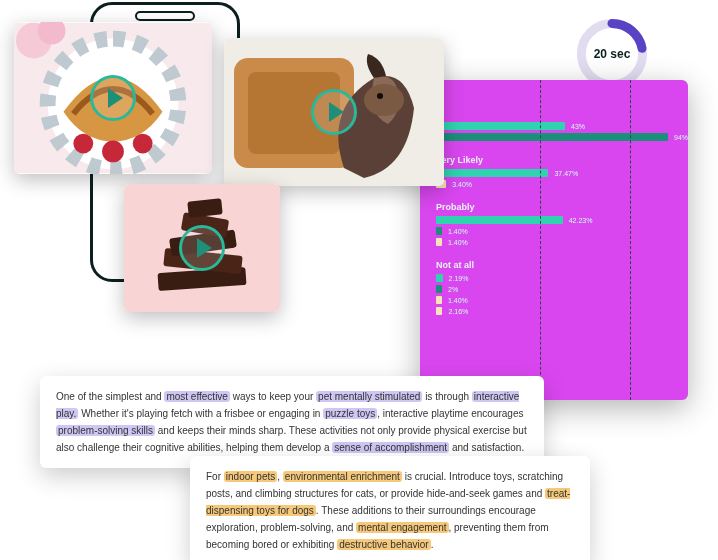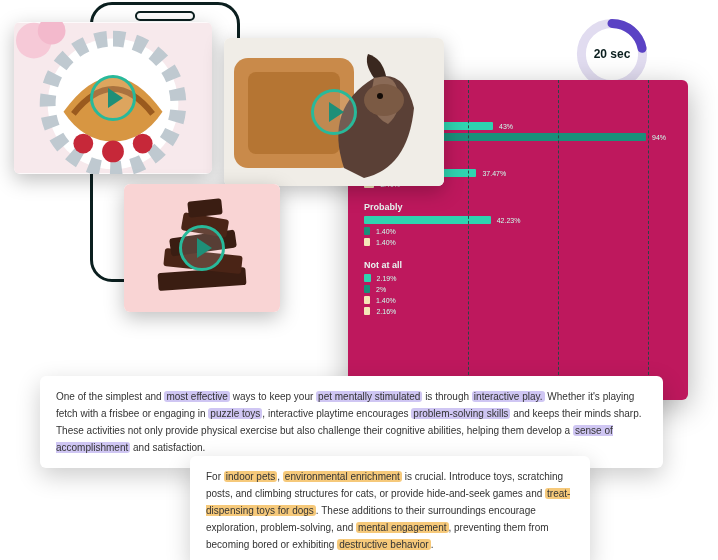--- a/index.html
+++ b/index.html
@@ -4,21 +4,21 @@
 <style>
   * { box-sizing: border-box; margin: 0; padding: 0; }
   html, body { width: 718px; height: 560px; overflow: hidden; font-family: -apple-system, Helvetica, Arial, sans-serif; background: #fff; }
   .stage { position: relative; width: 718px; height: 560px; }
 
   
   .phone { position: absolute; left: 90px; top: 2px; width: 150px; height: 280px; border: 3px solid #0b1f1f; border-radius: 22px; }
   .phone .notch { position: absolute; top: 6px; left: 50%; transform: translateX(-50%); width: 60px; height: 10px; border: 2px solid #0b1f1f; border-radius: 6px; background:#fff; }
 
   
-  .dash { position: absolute; right: 30px; top: 80px; width: 340px; height: 320px; background: #be185d; border-radius: 6px; box-shadow: 0 8px 30px rgba(0,0,0,.3); color:#e8f5f1; padding: 36px 0 0 16px; overflow:hidden; }
+  .dash { position: absolute; right: 30px; top: 80px; width: 268px; height: 320px; background: #d946ef; border-radius: 6px; box-shadow: 0 8px 30px rgba(0,0,0,.3); color:#e8f5f1; padding: 36px 0 0 16px; overflow:hidden; }
   .gridline { position:absolute; top:0; bottom:0; border-left:1px dashed #2a4646; }
   .group { margin: 6px 0 14px 0; }
   .glabel { font-size: 9px; font-weight:600; margin-bottom:4px; }
   .bar-row { display:flex; align-items:center; margin: 3px 0; }
   .bar { height: 8px; border-radius:1px; }
   .bar.teal { background:#2fd3b0; }
   .bar.sea  { background:#1a8f7a; }
   .bar.cream{ background:#f5e6b8; }
   .bval { font-size:7px; color:#cfe; margin-left:6px; white-space:nowrap; }
 
@@ -34,21 +34,21 @@
   .card svg.scene { display:block; width:100%; height:100%; }
   .play { position:absolute; left:50%; top:50%; transform:translate(-50%,-50%); width:46px; height:46px; border:3px solid #28b99a; border-radius:50%; display:flex; align-items:center; justify-content:center; background: rgba(255,255,255,.15); }
   .play .tri { width:0;height:0;border-left:15px solid #1f8f78;border-top:10px solid transparent;border-bottom:10px solid transparent; margin-left:4px; }
 
   .croissant { left:14px; top:22px; width:198px; height:152px; }
   .dog { left:224px; top:38px; width:220px; height:148px; }
   .choco { left:124px; top:184px; width:156px; height:128px; }
 
   
   .snippet { position:absolute; background:#fff; border-radius:6px; box-shadow:0 8px 24px rgba(0,0,0,.2); padding:12px 16px; font-size:10px; line-height:1.7; color:#333; }
-  .snippet1 { left:40px; top:376px; width:623px; }
+  .snippet1 { left:40px; top:376px; width:504px; }
   .snippet2 { left:190px; top:456px; width:400px; }
   .hl-purple { background:#cfc6f3; border-radius:3px; padding:0 2px; }
   .hl-orange { background:#f6c97a; border-radius:3px; padding:0 2px; }
 </style>
 </head>
 <body>
 
 <div class="stage">
 
   <div class="timer">

